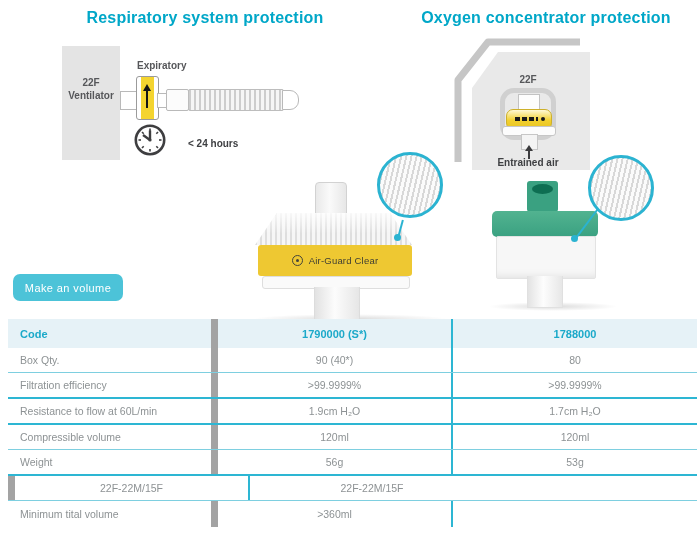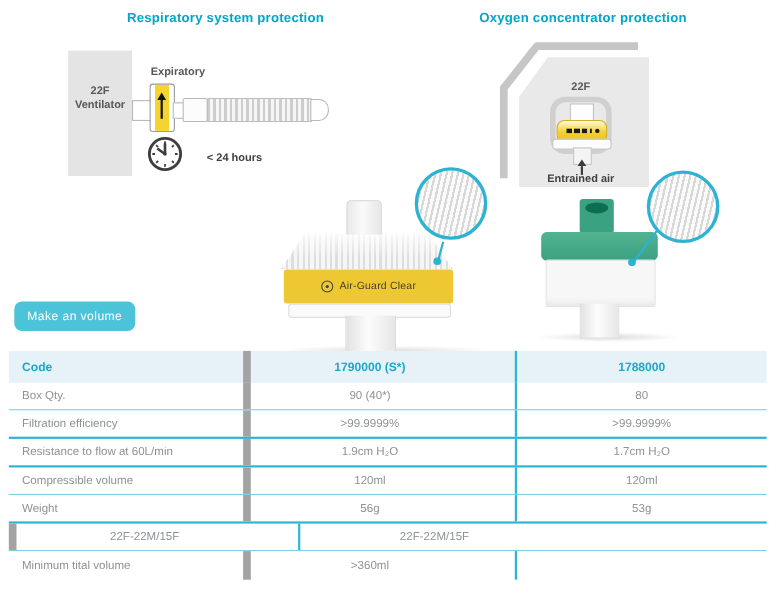--- a/index.html
+++ b/index.html
@@ -4,21 +4,21 @@
 <style>
   html,body{margin:0;padding:0;background:#fff;}
   #canvas{
     position:relative;width:700px;height:547px;background:#fff;overflow:hidden;
     font-family:"Liberation Sans", sans-serif;
   }
   .abs{position:absolute;}
 
   
   .sec-title{
-    color:#00a7c8;font-size:12px;font-weight:bold;text-align:center;letter-spacing:.2px;
+    color:#00a7c8;font-size:16px;font-weight:bold;text-align:center;letter-spacing:.2px;
   }
 
   
   .dlabel{color:#56575a;font-size:10px;font-weight:bold;}
   .dlabel-dark{color:#3f4043;font-size:10px;font-weight:bold;}
 
   
   .vent-box{left:62px;top:46px;width:58px;height:114px;background:#e4e4e4;
     display:flex;flex-direction:column;align-items:center;padding-top:30px;box-sizing:border-box;
     text-align:center;line-height:13px;}
@@ -81,38 +81,38 @@
   .gn-tube{left:47px;top:121px;width:34px;height:31px;border:1px solid #e0e0e0;border-top:0;
     background:linear-gradient(90deg,#e3e3e3,#fdfdfd 45%,#e7e7e7);}
 
   
   .enquiry-btn{left:13px;top:274px;width:110px;height:27px;background:#4cc3d8;border:none;border-radius:7px;
     color:#ffffff;font-size:11px;font-family:"Liberation Sans",sans-serif;letter-spacing:.4px;
     display:flex;align-items:center;justify-content:center;cursor:pointer;}
 
   
   .spec-table{left:8px;top:319px;width:689px;}
-  .t-row{display:flex;height:24px;gap:23px;}
+  .t-row{display:flex;height:24px;}
   .t-row.t-header{height:29px;background:#e6f2f7;}
   .t-row.last{height:26px;}
   .c{box-sizing:border-box;display:flex;align-items:center;color:#8d9294;font-size:10.5px;}
   .c1{width:203px;padding-left:12px;}
   .c2{width:240px;justify-content:center;border-left:7px solid #a3a3a3;}
   .c3{width:246px;justify-content:center;border-left:2px solid #2db6d3;}
   .t-header .c{color:#1ba9c9;font-weight:bold;font-size:11px;}
   .t-row.thin{border-bottom:1px solid #7ecfe0;}
   .t-row.thick{border-bottom:2px solid #2db6d3;}
 </style>
 </head>
 <body>
 
 <div id="canvas">
 
   <div class="abs sec-title" style="left:30px;top:9px;width:350px;">Respiratory system protection</div>
-  <div class="abs sec-title" style="left:380px;top:9px;width:300px;">Oxygen concentrator protection</div>
+  <div class="abs sec-title" style="left:396px;top:9px;width:300px;">Oxygen concentrator protection</div>
 
   <div class="abs vent-box">
     <span class="dlabel">22F</span>
     <span class="dlabel">Ventilator</span>
   </div>
   <div class="abs dlabel" style="left:137px;top:60px;">Expiratory</div>
 
   <div class="abs stub"></div>
   <div class="abs hme-filter">
     <div class="hme-arrow-tip"></div>

